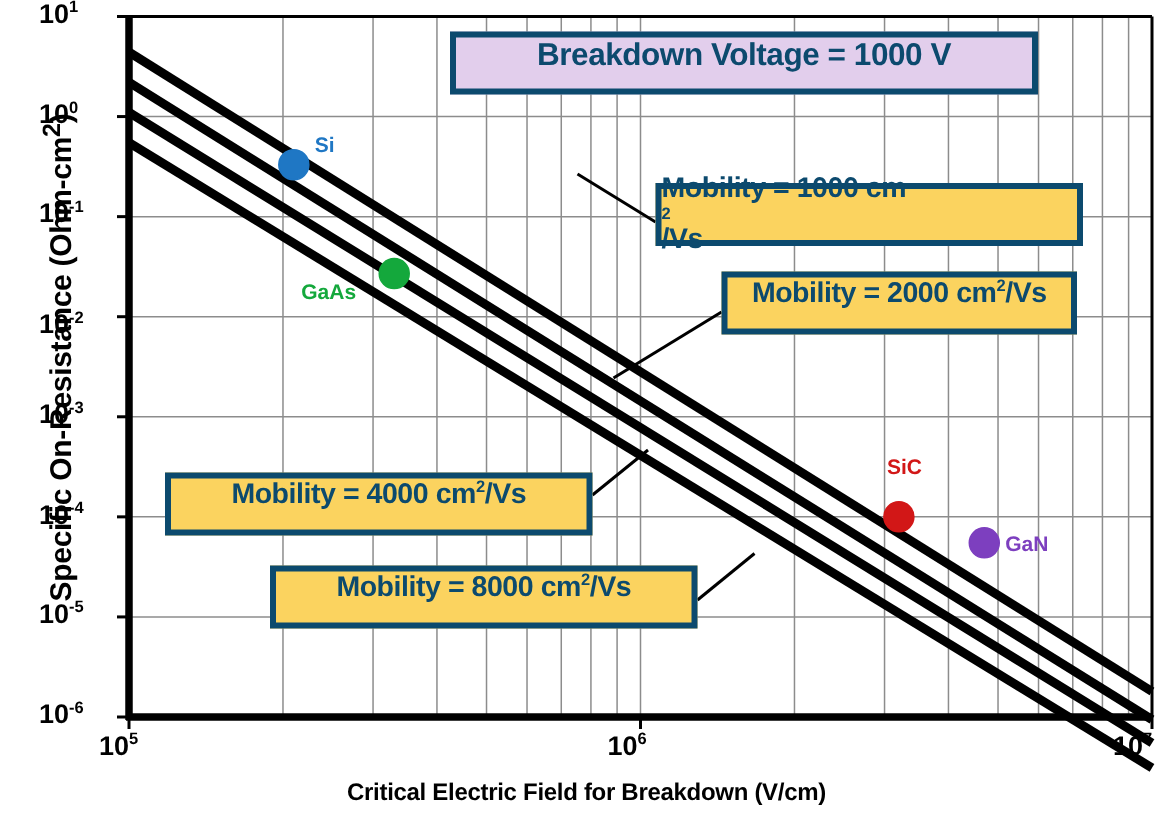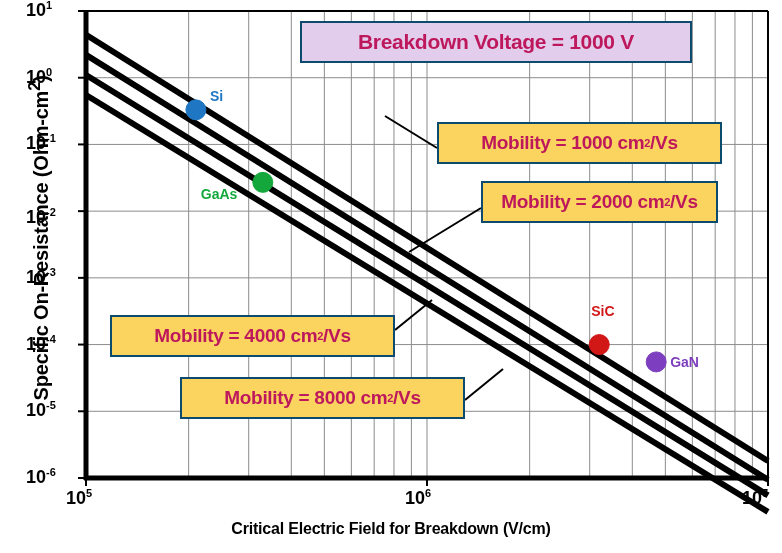--- a/index.html
+++ b/index.html
@@ -14,22 +14,22 @@
     letter-spacing:-0.2px;white-space:nowrap;
   }
   .xlabel{
     position:absolute;left:0;top:520px;width:782px;text-align:center;
     font-size:16px;font-weight:bold;color:#000;letter-spacing:-0.2px;
   }
   .tick{position:absolute;font-size:18px;font-weight:bold;color:#000;}
   .tick sup{font-size:11px;font-weight:bold;}
   .anno{
     position:absolute;box-sizing:border-box;
-    border:2px solid #0c4a6e;display:flex;align-items:center;
-    justify-content:center;font-size:19px;font-weight:bold;color:#be185d;
+    border:4px solid #0c4a6e;display:flex;align-items:flex-start;
+    justify-content:center;font-size:19px;font-weight:bold;color:#0c4a6e;
     letter-spacing:-0.3px;white-space:nowrap;
   }
   .anno sup{font-size:11px;}
   .anno-yellow{background:#FBD35F;}
   .anno-purple{background:#E2CEEC;}
   .ptlabel{position:absolute;font-size:14px;font-weight:bold;white-space:nowrap;}
 </style>
 </head>
 <body>
 
@@ -92,21 +92,21 @@
   <div class="ylabel">
     <span>Specific On-Resistance  (Ohm-cm</span><sup>2</sup><span>)</span>
   </div>
 
   <div class="xlabel">Critical Electric Field for Breakdown  (V/cm)</div>
 
   <div class="anno anno-purple" id="anno-bv" style="left:300px;top:21px;width:392px;height:42px;font-size:21px;">
     <span>Breakdown Voltage = 1000 V</span>
   </div>
 
-  <div class="anno anno-yellow" id="anno-m1000" style="left:437px;top:122px;width:285px;height:42px;">
+  <div class="anno anno-yellow" id="anno-m1000" style="left:437px;top:122px;width:285px;height:42px;flex-direction:column;">
     <span>Mobility = 1000 cm</span>
       <sup>2</sup>
       <span>/Vs</span>
   </div>
 
   <div class="anno anno-yellow" id="anno-m2000" style="left:481px;top:181px;width:237px;height:42px;">
     <span>Mobility = 2000 cm</span>
       <sup>2</sup>
       <span>/Vs</span>
   </div>

